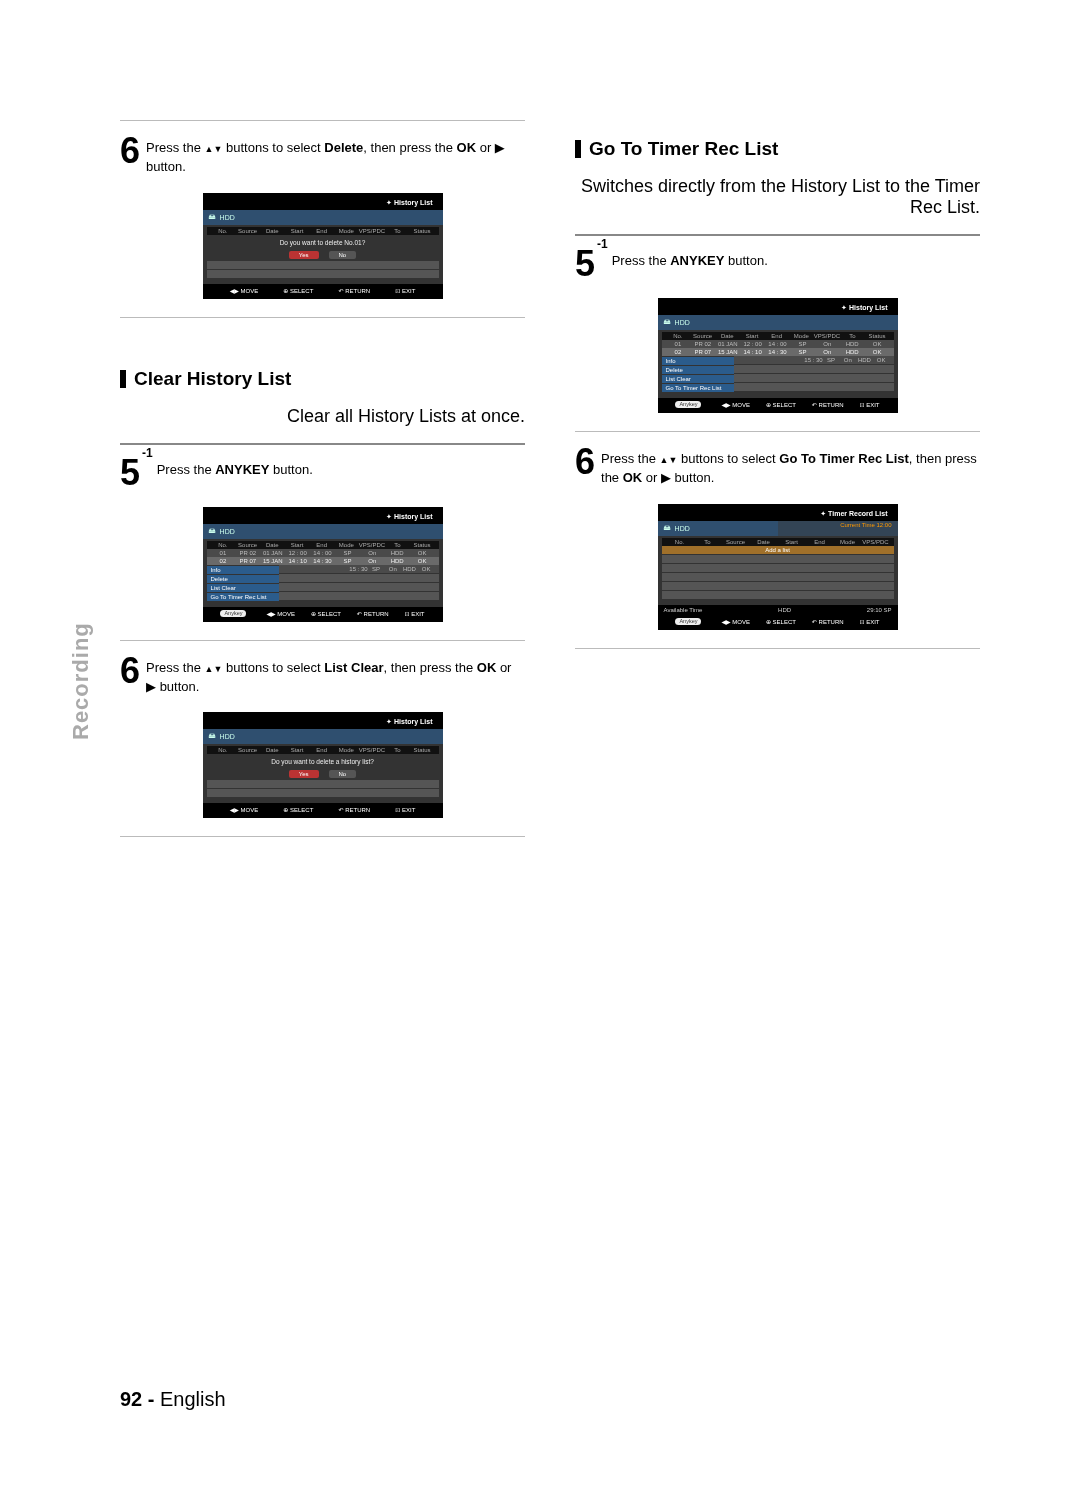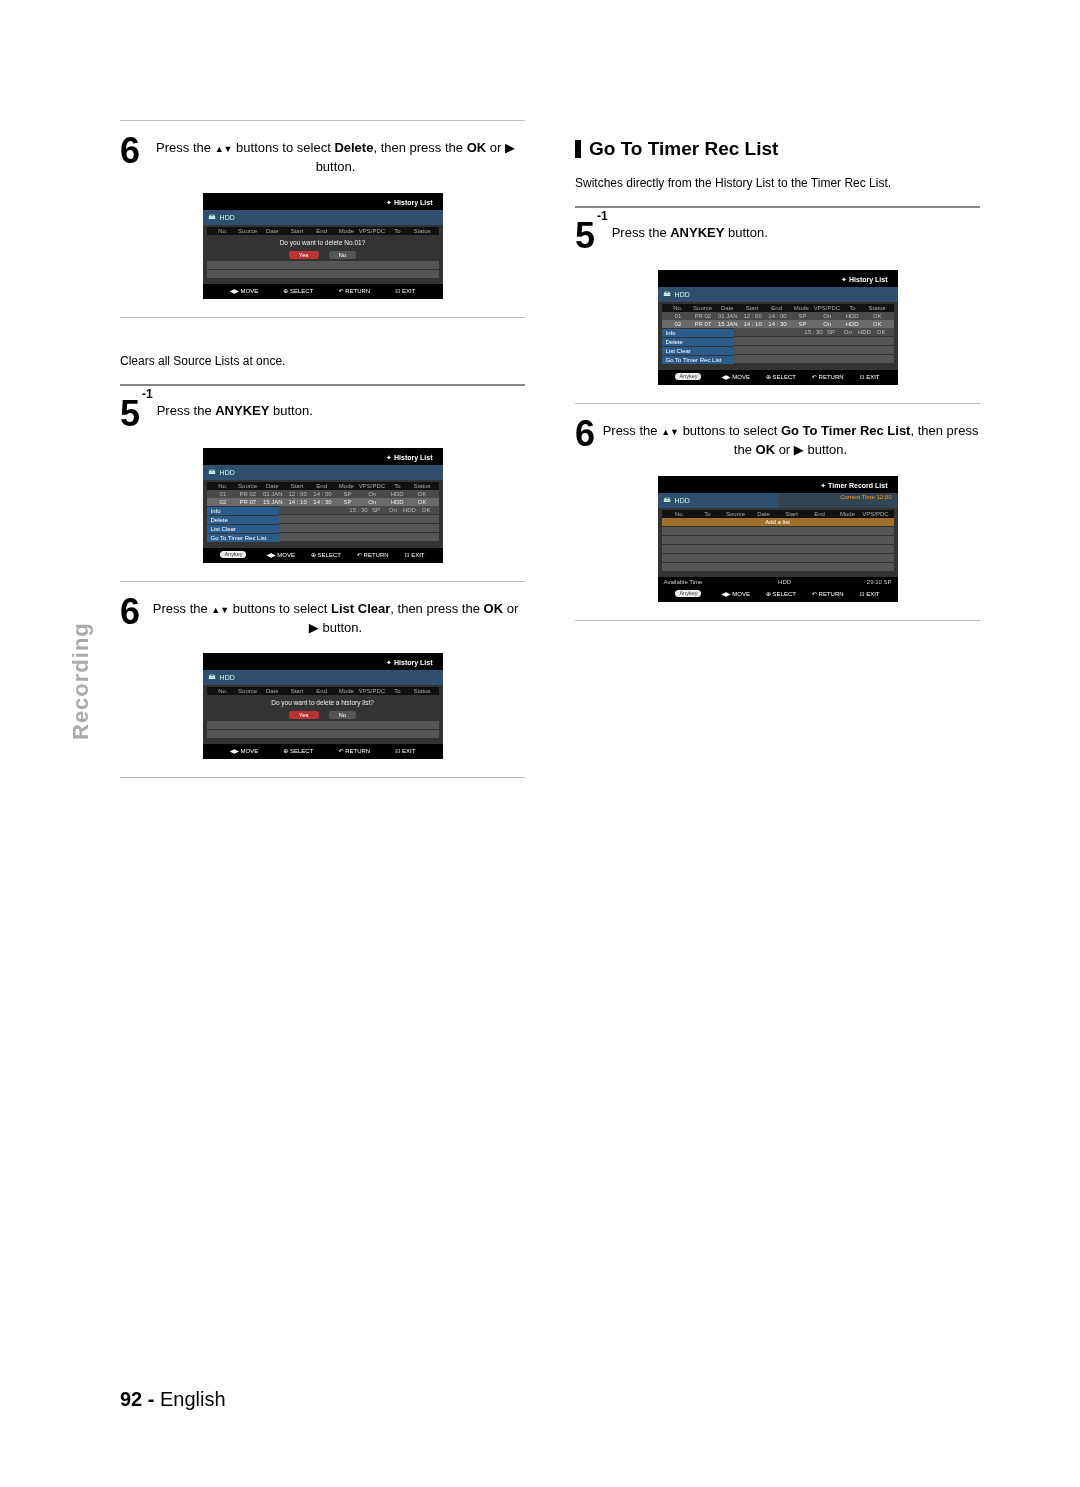--- a/index.html
+++ b/index.html
@@ -22,25 +22,25 @@
   .hr-bold { border-top:2px solid #888; margin:8px 0 10px; }
   .big-num {
     font-size: 36px;
     font-weight: bold;
     font-family: Arial, sans-serif;
     margin-right: 6px;
     line-height:1;
   }
   .step { display:flex; align-items:flex-start; font-size:13px; line-height:1.45; margin-bottom:6px;}
   .step .sup { font-size:12px; font-weight:bold; position:relative; top:-10px; left:-4px;}
-  .step .txt { padding-top:6px;text-align:center; }
+  .step .txt { padding-top:6px; }
   .section-head { display:flex; align-items:center; margin:18px 0 12px; }
   .section-bar { width:6px; height:18px; background:#000; margin-right:8px;}
   .section-title { font-size:19px; font-weight:bold; }
-  .desc { font-size:12px; margin:4px 0 8px;}
+  .desc { font-size:18px; margin:4px 0 8px;text-align:right;}
   .screenshot {
     background:#000; color:#fff;
     width: 240px;
     font-size:7px;
     margin: 10px auto 18px;
     padding-bottom:2px;
   }
   .ss-top { padding:6px 10px 3px; text-align:right; font-size:7px;}
   .ss-hdd { background:#2f4f6f; color:#cfe; font-size:7px; padding:2px 6px; display:flex; gap:4px; align-items:center;}
   .ss-hdr, .ss-row { display:flex; padding:1px 4px; font-size:6px; gap:0;}
@@ -116,21 +116,25 @@
         <span>◀▶ <span>MOVE</span></span>
         <span>⊕ <span>SELECT</span></span>
         <span>↶ <span>RETURN</span></span>
         <span>⊡ <span>EXIT</span></span>
       </div>
     </div>
 
     <div class="hr"></div>
     <div style="height:20px"></div>
 
-    <div class="desc">Clears all Source Lists at once.</div>
+    <div class="section-head">
+      <div class="section-bar"></div>
+      <div class="section-title">Clear History List</div>
+    </div>
+    <div class="desc">Clear all History Lists at once.</div>
     <div class="hr-bold"></div>
 
     <div class="step">
       <span class="big-num">5</span>
         <span class="sup">-1</span>
       <span class="txt"><span>Press the </span><b>ANYKEY</b><span> button.</span></span>
     </div>
 
     <div class="screenshot">
       <div class="ss-top"><span class="diamond">✦</span><b>History List</b></div>

